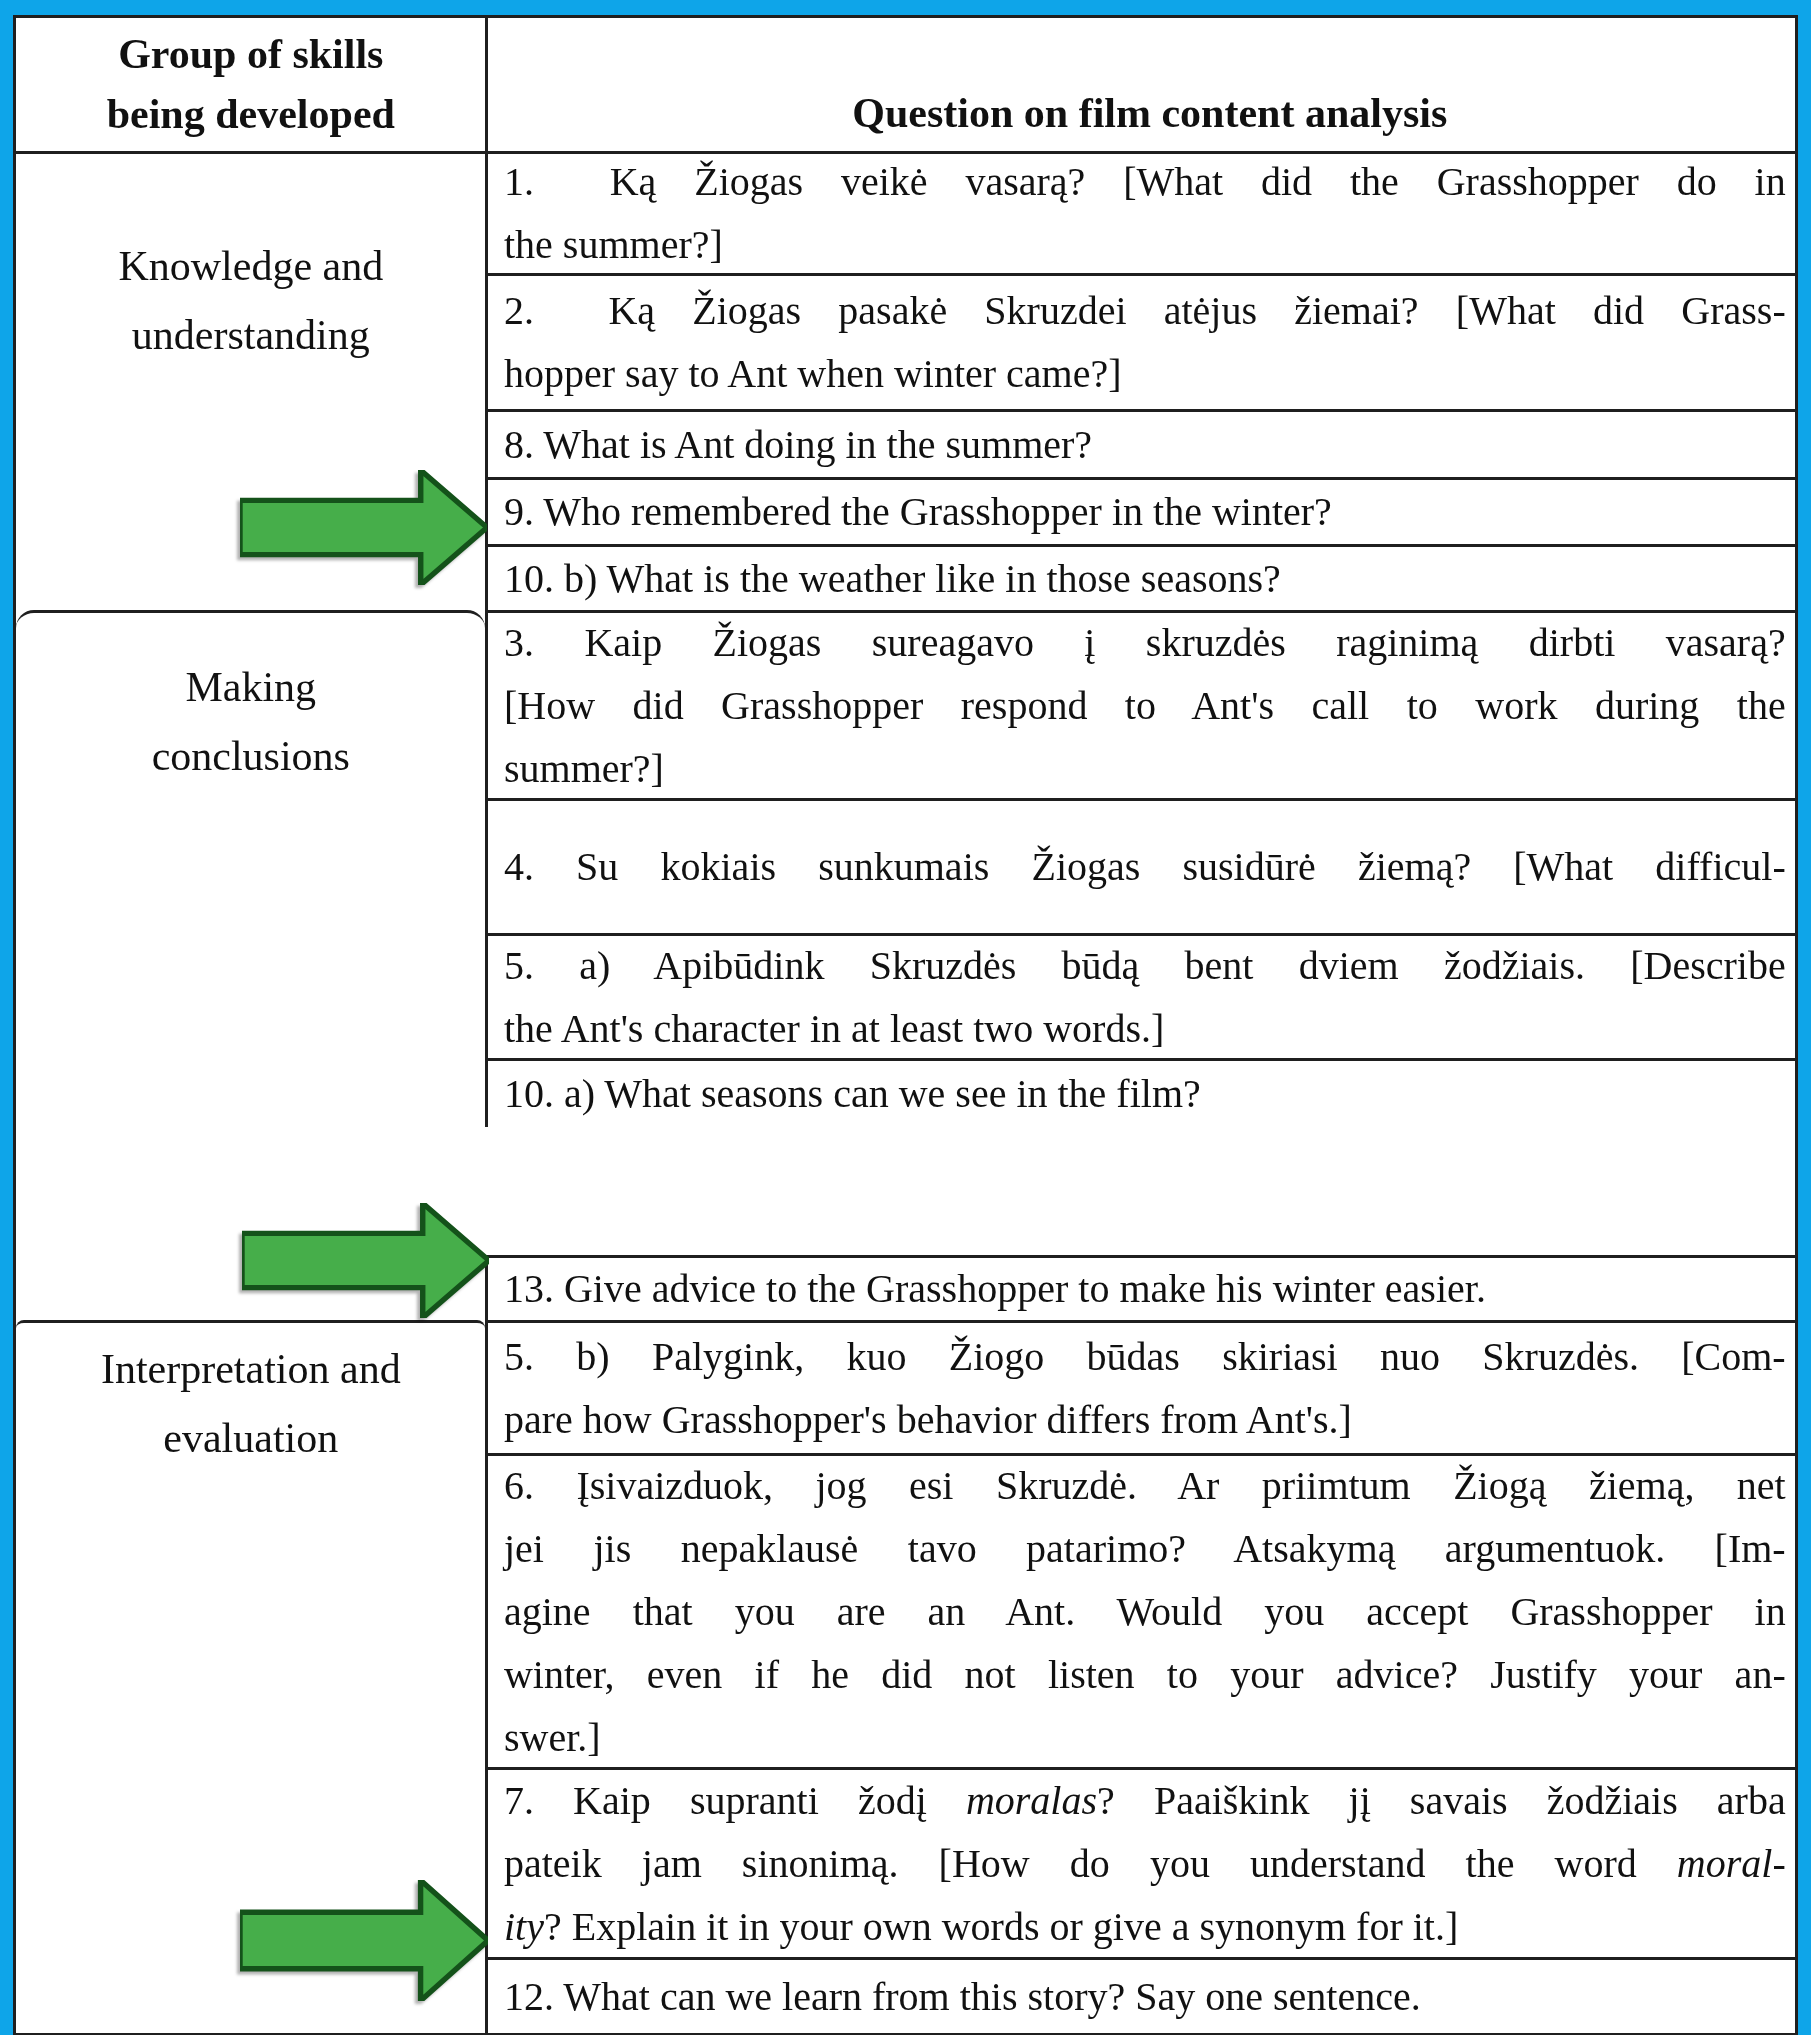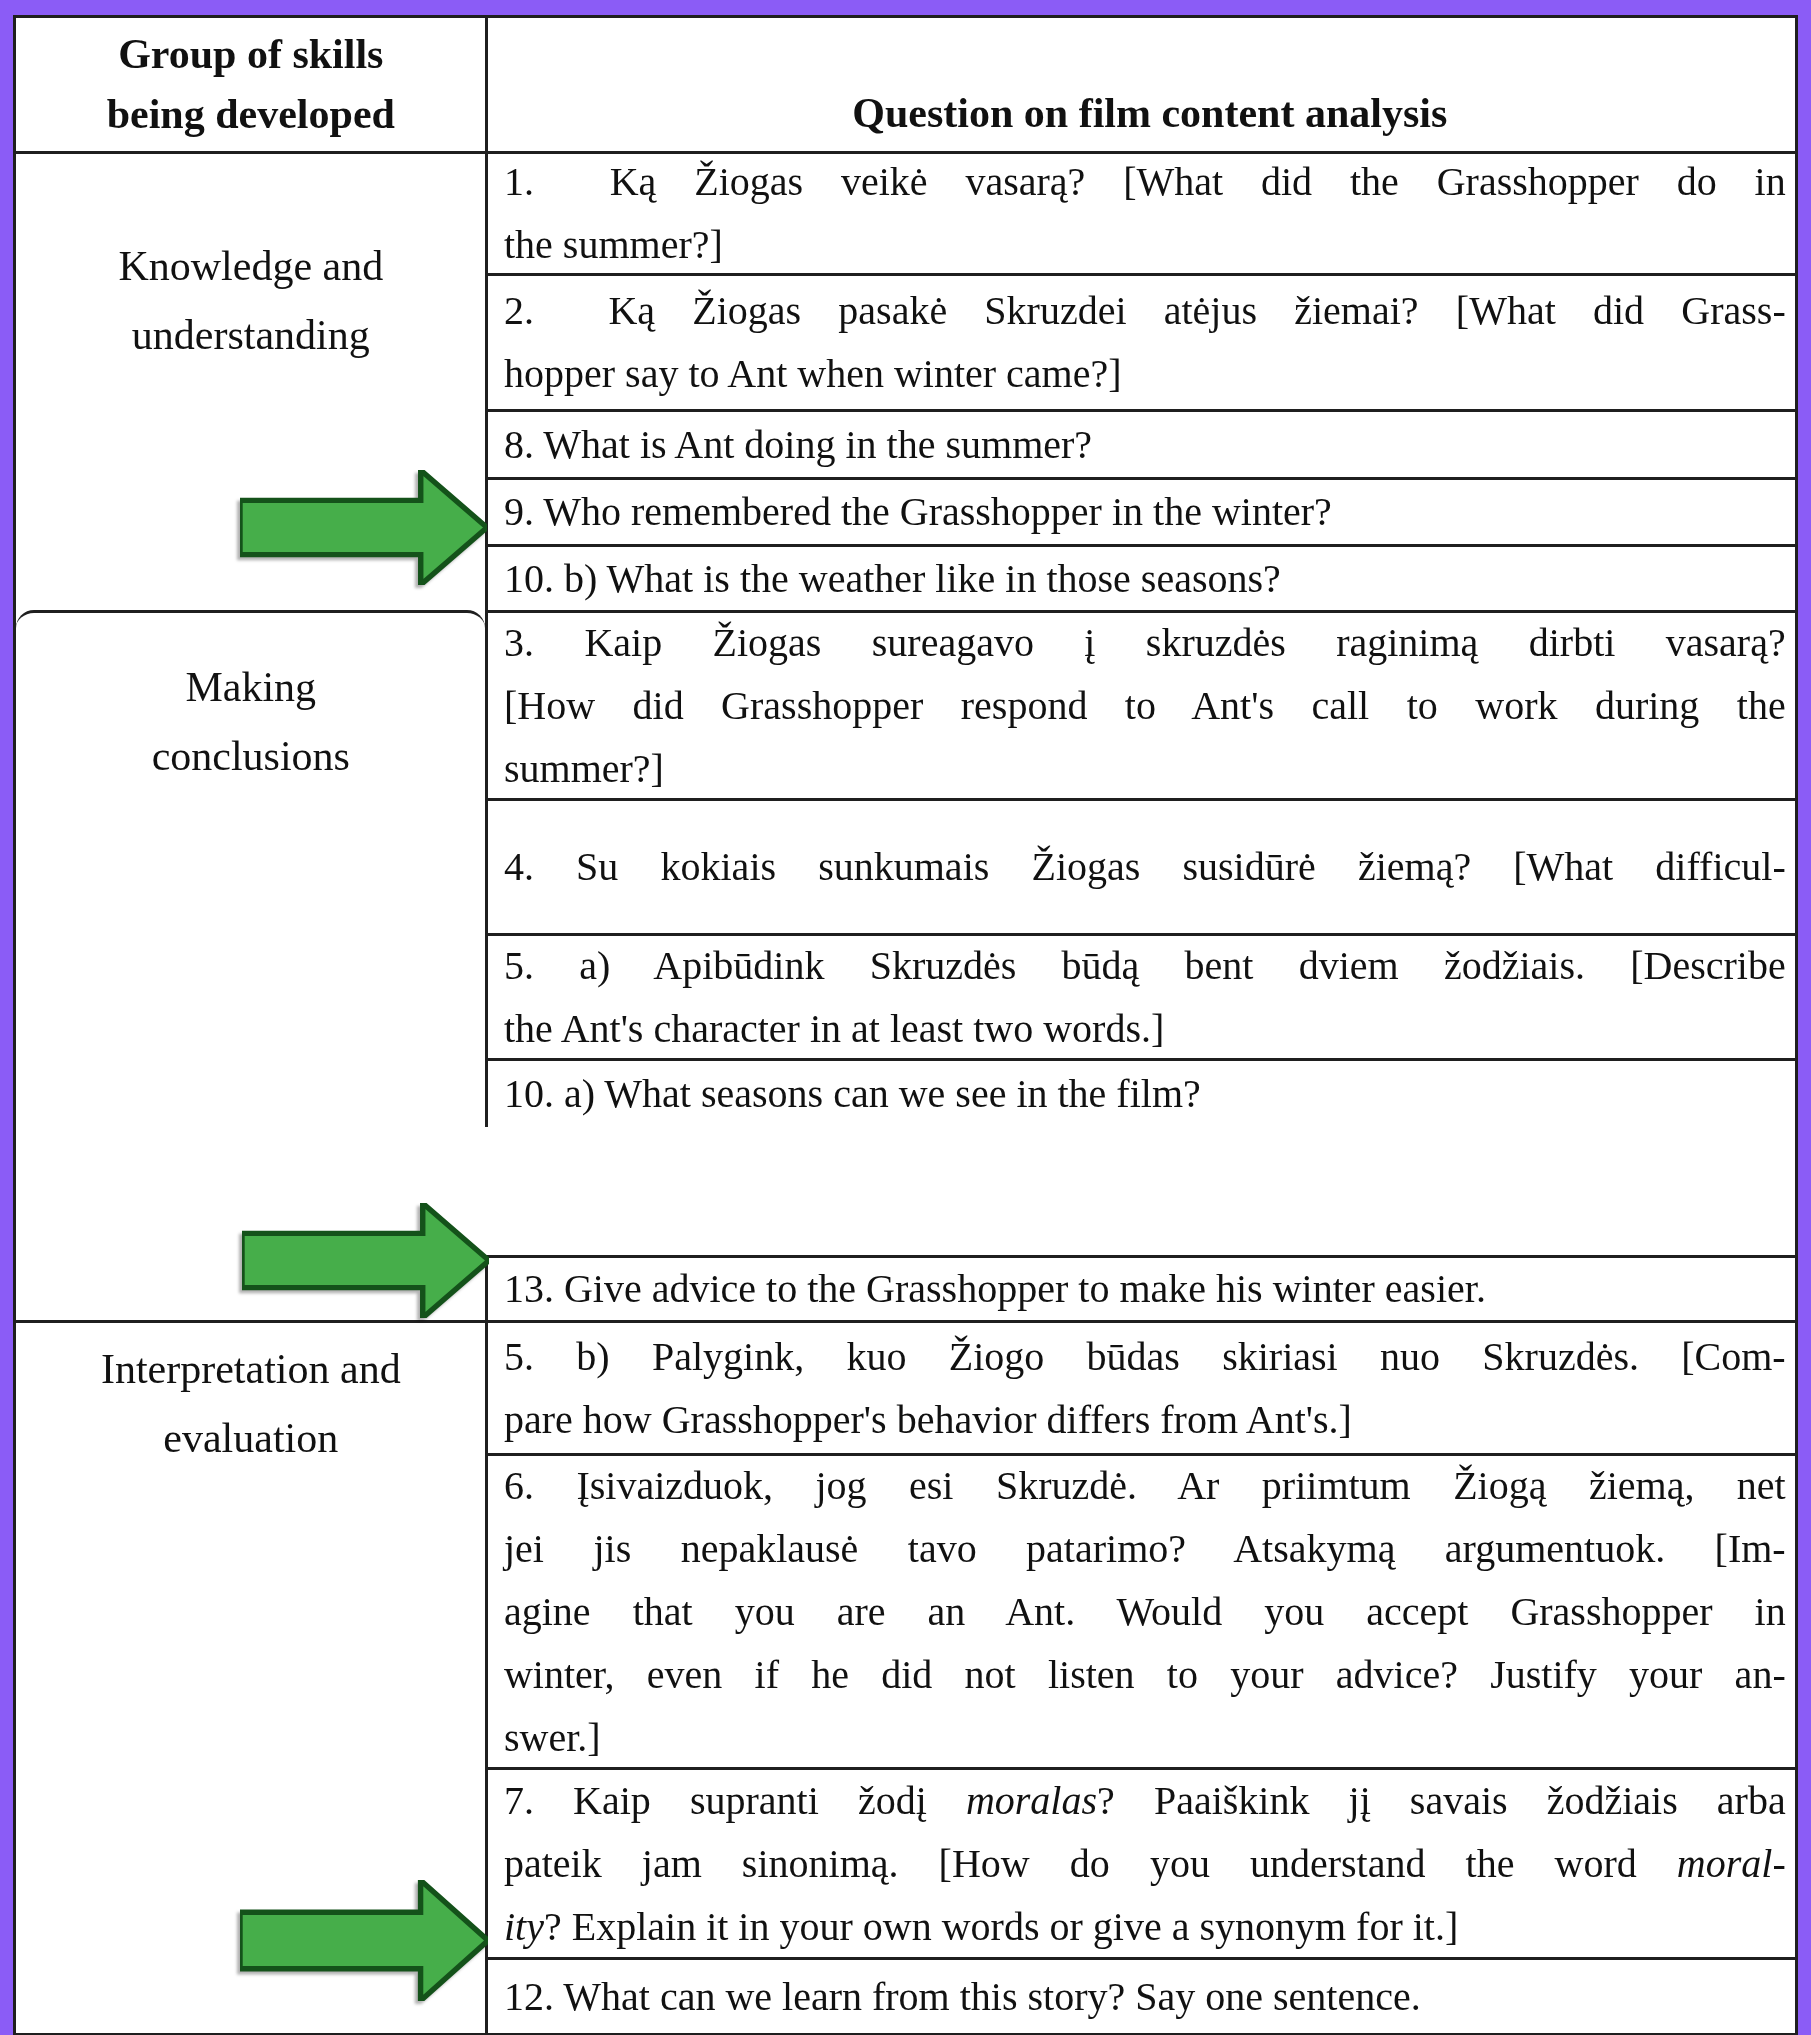--- a/index.html
+++ b/index.html
@@ -4,21 +4,21 @@
 <style>
   html, body {
     margin: 0;
     padding: 0;
     background: #ffffff;
   }
   .page {
     position: relative;
     width: 1812px;
     height: 2035px;
-    background: #8b5cf6;
+    background: #0ea5e9;
     font-family: "Liberation Serif", "DejaVu Serif", serif;
     color: #111111;
     overflow: hidden;
   }
   .tbl {
     position: absolute;
     left: 13.3px;
     top: 14.5px;
     width: 1785px;
     box-sizing: border-box;
@@ -58,21 +58,21 @@
   }
   
   .skill {
     grid-column: 1;
     border-top: 3px solid #1f1f1f;
     font-size: 42px;
     line-height: 69px;
   }
   .skill.s1 { grid-row: 2 / span 5; padding-top: 78px; }
   .skill.s2 { grid-row: 7 / span 7; padding-top: 40px; border-radius: 18px; }
-  .skill.s3 { grid-row: 14 / span 4; padding-top: 12px; }
+  .skill.s3 { grid-row: 14 / span 4; padding-top: 12px; border-radius: 8px; }
   
   .qcell {
     grid-column: 2;
     border-top: 3px solid #1f1f1f;
     border-left: 3px solid #1f1f1f;
     display: flex;
     flex-direction: column;
     justify-content: center;
     font-size: 40px;
     line-height: 63px;

